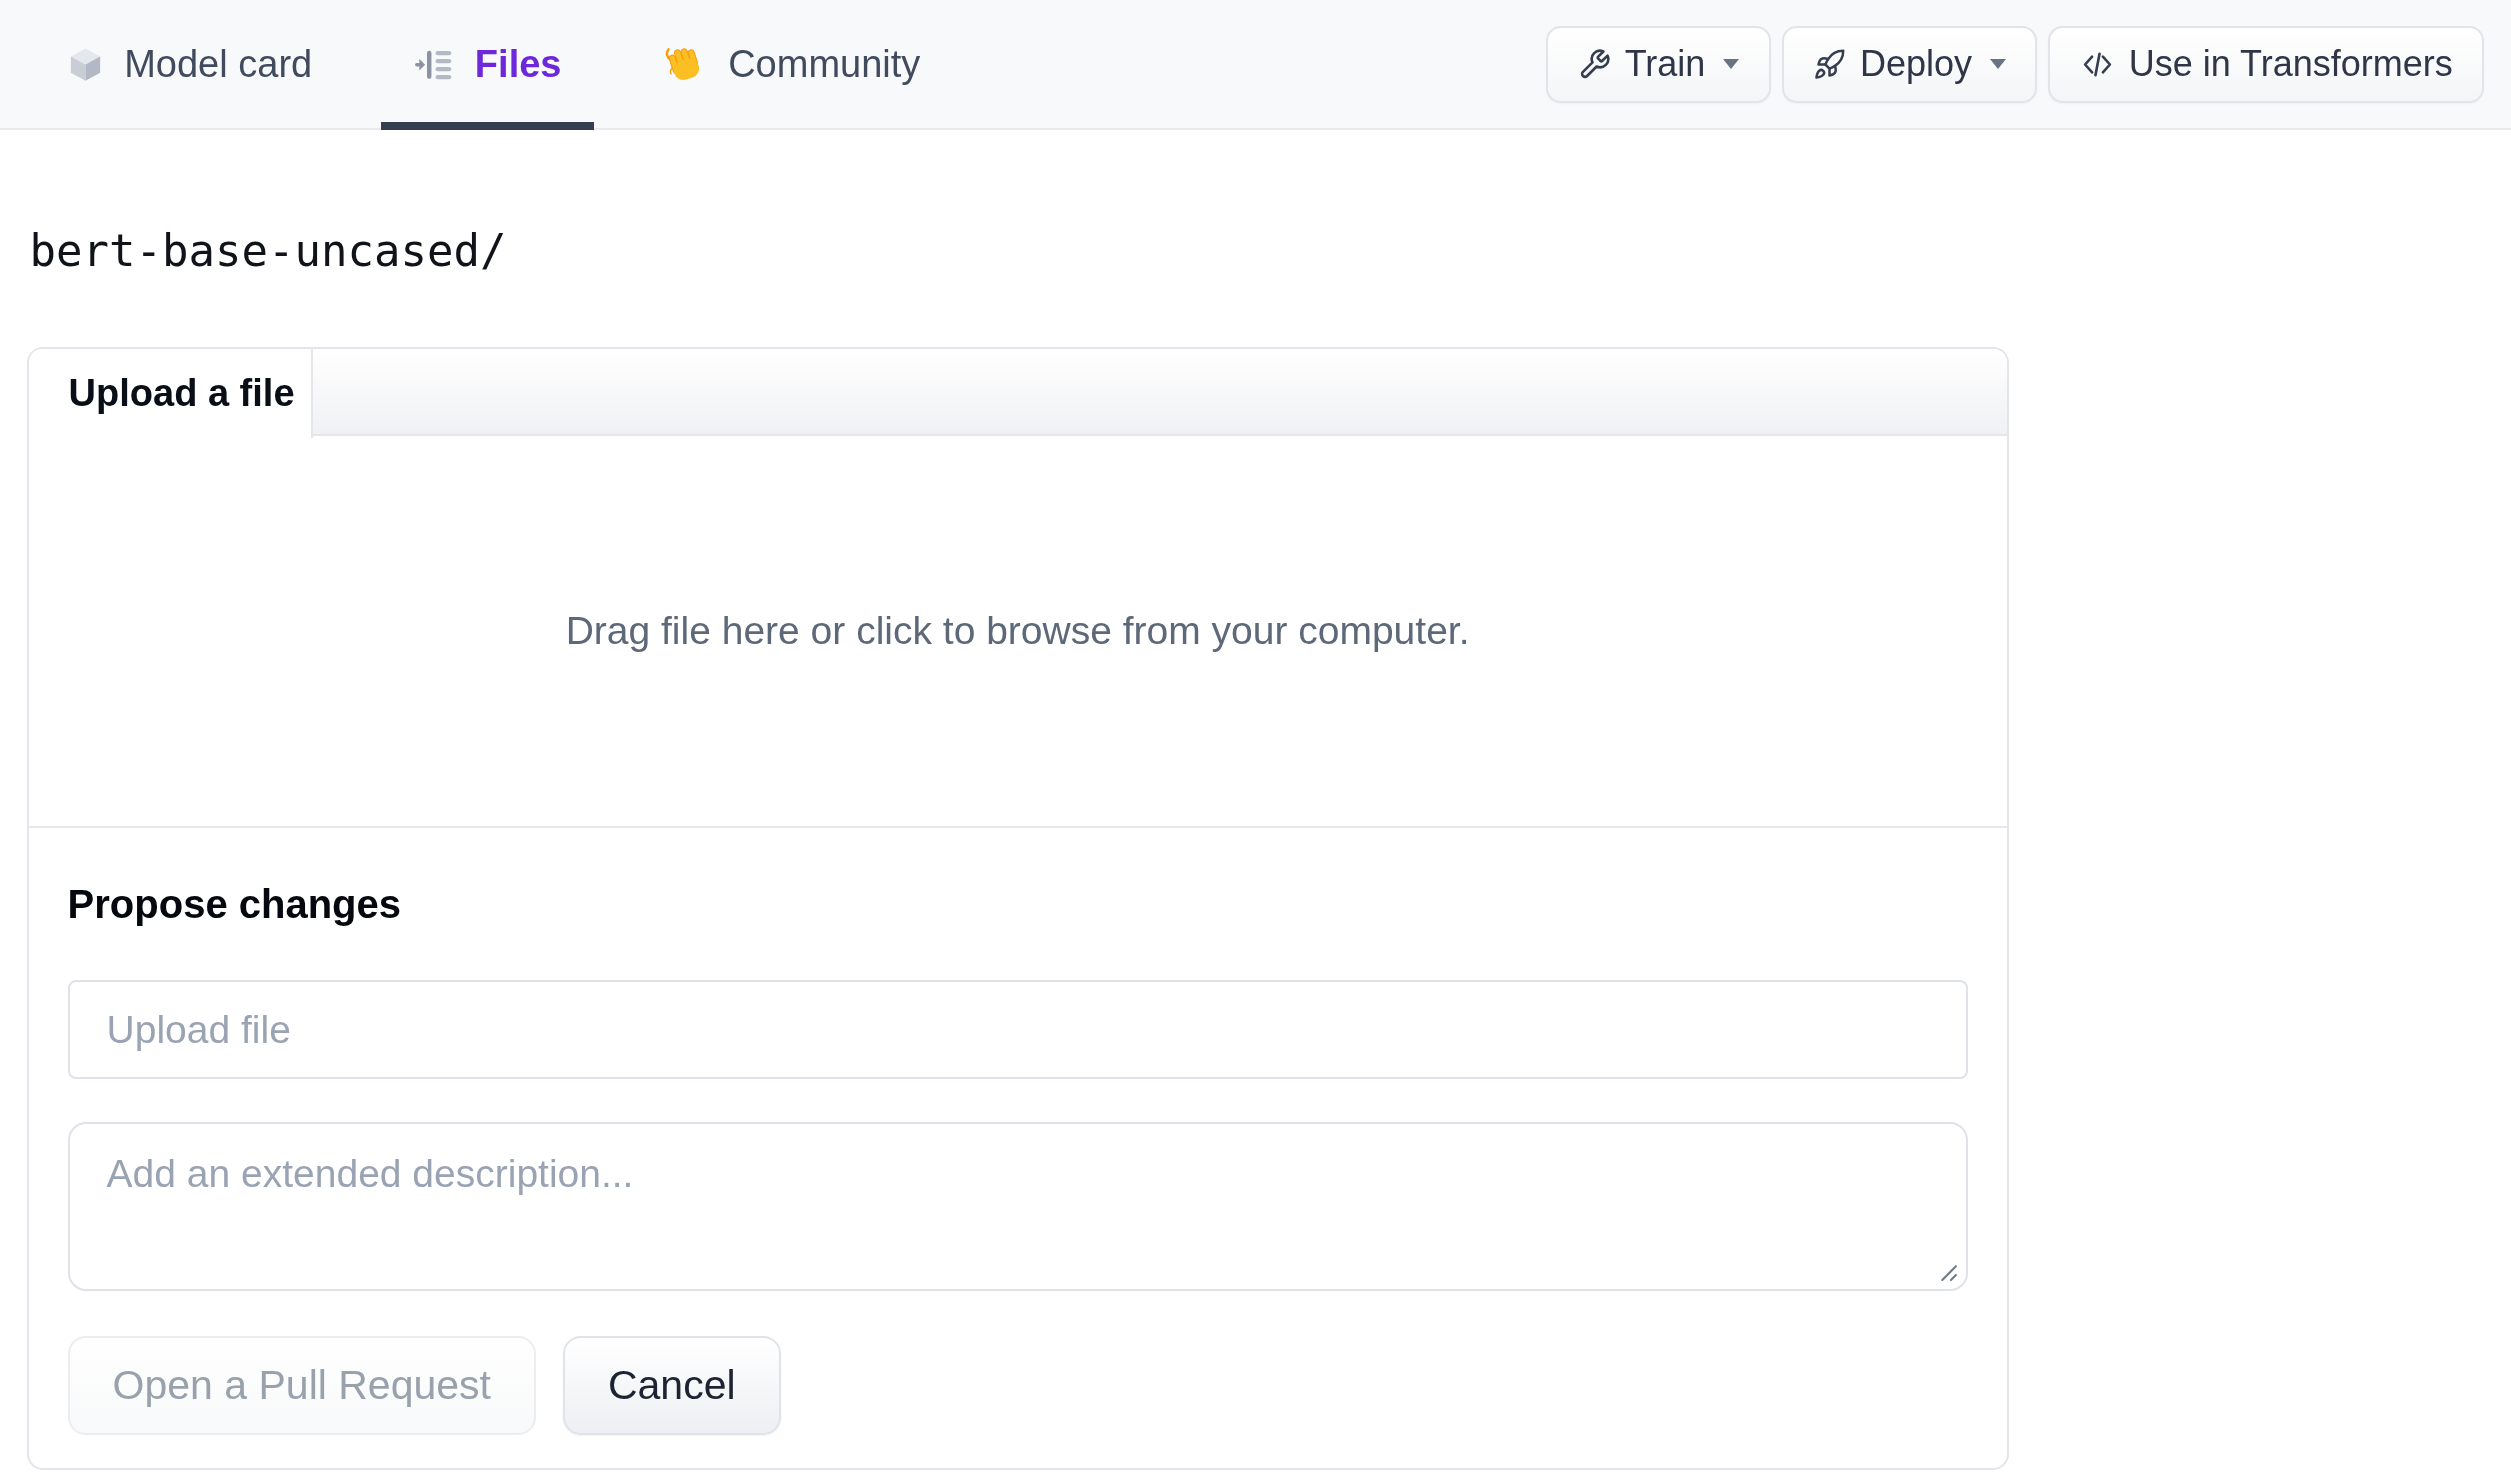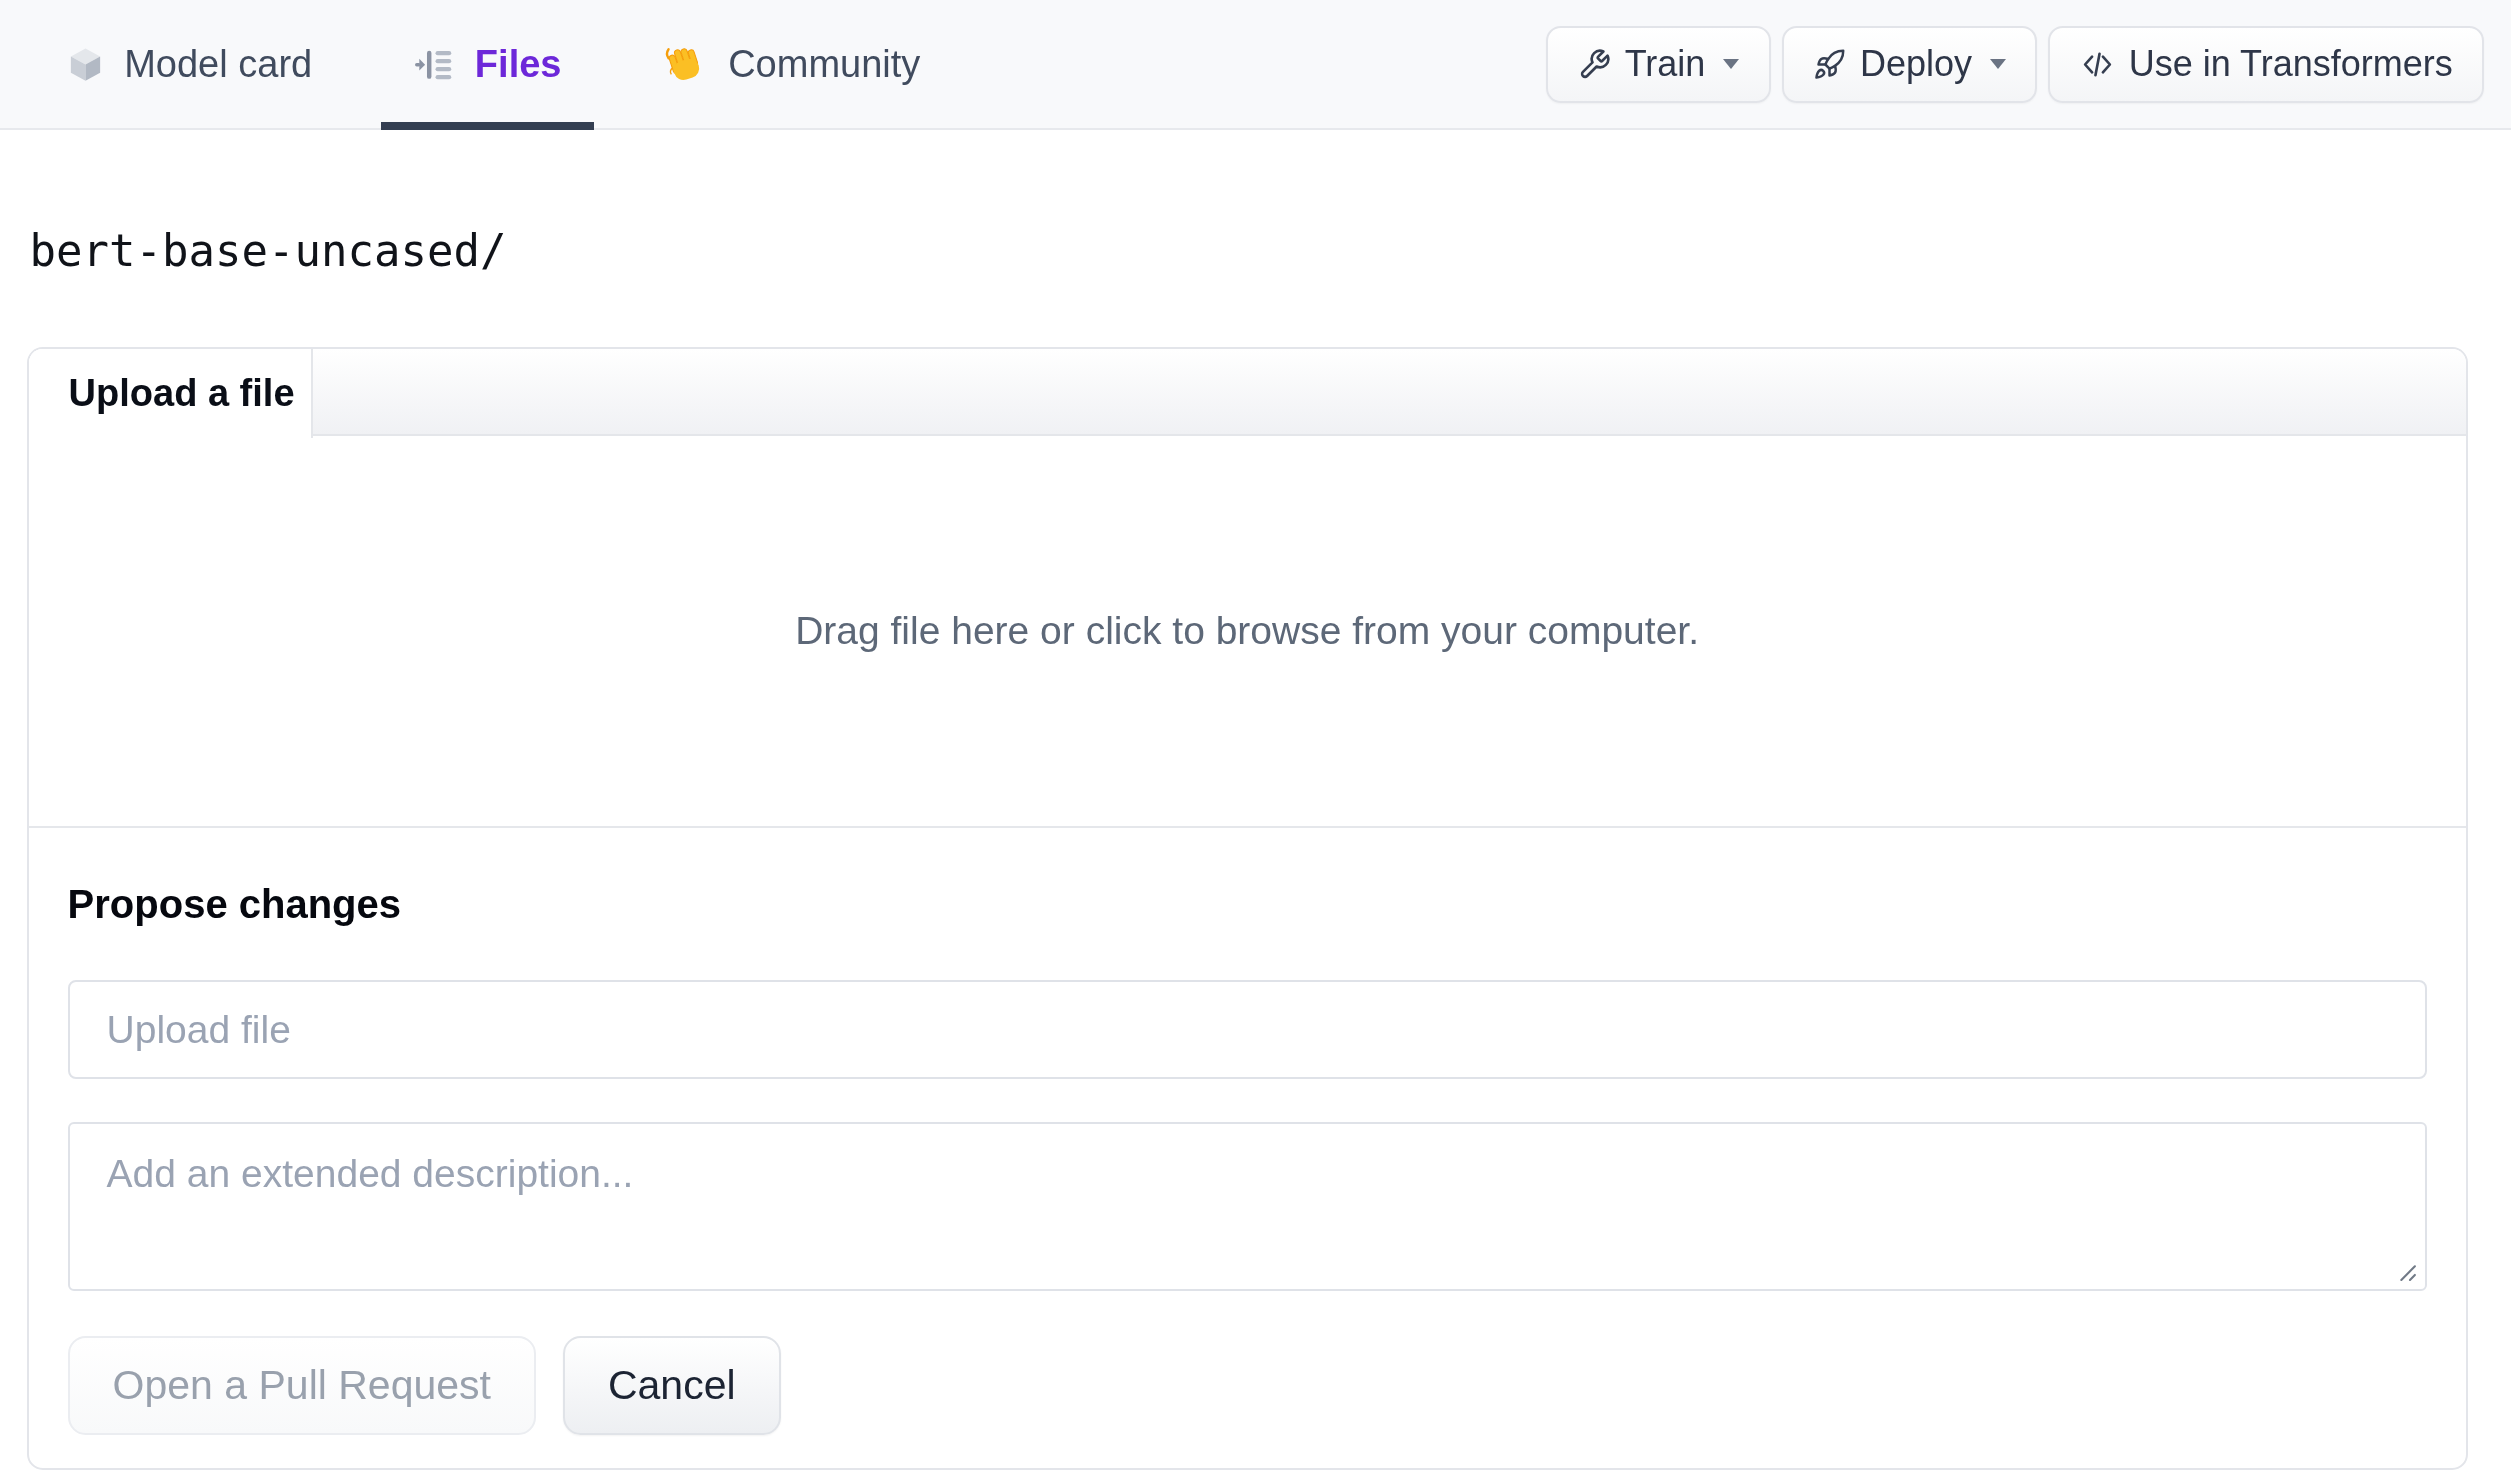--- a/index.html
+++ b/index.html
@@ -28,21 +28,21 @@
   .caret { width:0; height:0; border-left:8.9px solid transparent;
            border-right:8.9px solid transparent; border-top:10.8px solid #6a7383;
            margin-left:3.9px; }
 
   
   .path-bar { margin:95px 0 0 29.6px; }
   .path-text { font-family:"DejaVu Sans Mono", monospace; font-size:44px;
                color:#101319; cursor:pointer; }
 
   
-  .upload-card { margin:71px 26.6px 0 26.6px; width:2441px;
+  .upload-card { margin:71px 26.6px 0 26.6px; width:1982px;
                  border:2px solid #e3e5ea; border-radius:15.8px; background:#fff; }
   .card-tabbar { height:87px; display:flex; align-items:stretch;
                  background:linear-gradient(to bottom,#ffffff,#f0f1f4);
                  border-bottom:2px solid #e4e6ea; border-radius:13.8px 13.8px 0 0; }
   .card-tab-active { width:284px; height:89px; margin-bottom:-2px; background:#ffffff;
                      border-right:2px solid #e4e6ea; border-radius:13.8px 0 0 0;
                      display:flex; align-items:center; padding-left:40px;
                      font-size:38px; font-weight:700; color:#0a0e17; cursor:pointer; }
 
   .dropzone { height:392px; display:flex; align-items:center; justify-content:center;
@@ -53,21 +53,21 @@
   .propose-heading { font-size:40px; font-weight:700; color:#06080f; }
 
   .file-input { display:block; width:100%; height:99px; margin-top:53px;
                 border:2px solid #dfe2e8; border-radius:8px; padding:0 37px;
                 font-family:"Liberation Sans", sans-serif; font-size:39px; color:#c2410c;
                 outline:none; background:#fff; }
   .file-input::placeholder { color:#9aa3b3; }
 
   .desc-wrap { position:relative; margin-top:43px; }
   .desc-input { display:block; width:100%; height:169px; resize:none;
-                border:2px solid #dfe2e8; border-radius:6px; padding:27.6px 37px;
+                border:2px solid #dfe2e8; border-radius:18px; padding:27.6px 37px;
                 font-family:"Liberation Sans", sans-serif; font-size:39px; color:#1f2937;
                 outline:none; background:#fff; }
   .desc-input::placeholder { color:#9aa3b3; }
   .resize-handle { position:absolute; right:7.9px; bottom:7.9px; cursor:nwse-resize; }
 
   .btn-row { margin-top:45px; display:flex; align-items:center; gap:27px; }
   .btn-pr { height:99px; padding:0 43px; border:2px solid #ebedf1; border-radius:17.7px;
             background:linear-gradient(to bottom,#ffffff,#f8f9fa); color:#99a1ad;
             font-size:41px; font-weight:500; cursor:pointer; white-space:nowrap;
             font-family:"Liberation Sans", sans-serif; }

